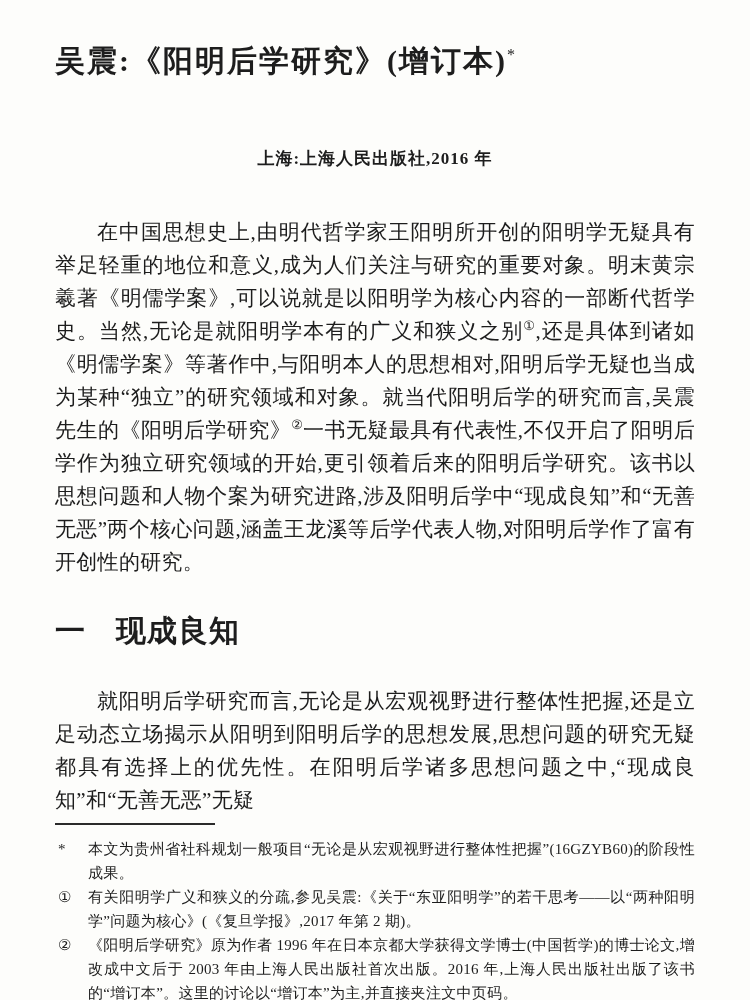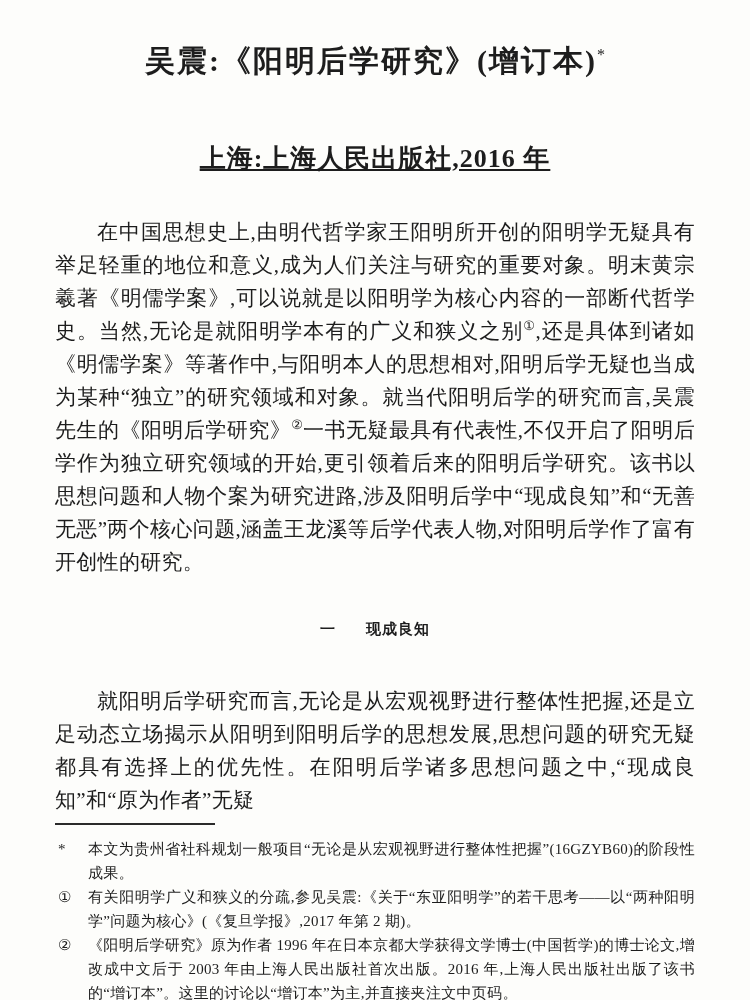--- a/index.html
+++ b/index.html
@@ -11,64 +11,61 @@
     color: #1d1d1d;
     overflow: hidden;
   }
   .page {
     width: 750px;
     height: 1000px;
     padding: 0 55px;
   }
   .article-title {
     margin-top: 40px;
-    text-align: center;
     font-size: 30px;
     line-height: 42px;
     font-weight: 700;
     letter-spacing: 2px;
     white-space: nowrap;
   }
   .article-title sup {
     font-size: 16px;
     font-weight: 400;
     letter-spacing: 0;
     vertical-align: super;
     line-height: 0;
   }
   .publisher-line {
     margin-top: 62px;
     text-align: center;
-    font-size: 26px;
+    font-size: 17px;
     line-height: 30px;
     font-weight: 700;
     letter-spacing: 1px;
-    text-decoration: underline;
   }
   .body-par {
     font-size: 21px;
     line-height: 33px;
     text-align: justify;
     text-justify: inter-ideograph;
     text-indent: 2em;
     letter-spacing: 0.3px;
   }
   .body-par-1 { margin-top: 42px; font-family: Liberation Serif, serif; }
   .body-par-2 { margin-top: 38px; }
   .body-par sup {
     font-size: 13px;
     line-height: 0;
     vertical-align: super;
     letter-spacing: 0;
   }
   .section-heading {
     margin-top: 36px;
-    text-align: center;
-    font-family: Liberation Mono, monospace;
-    font-size: 15px;
+    font-family: Liberation Serif, serif;
+    font-size: 30px;
     line-height: 32px;
     font-weight: 700;
     letter-spacing: 1px;
   }
   .section-heading .section-number { margin-right: 30px; }
   .footnote-area { margin-top: 6px; }
   .footnote-separator {
     width: 160px;
     border-top: 2px solid #2a2a2a;
     margin-bottom: 12px;
@@ -100,21 +97,21 @@
   </div>
 
   <div class="publisher-line">上海:上海人民出版社,2016 年</div>
 
   <p class="body-par body-par-1"><span>在中国思想史上,由明代哲学家王阳明所开创的阳明学无疑具有举足轻重的地位和意义,成为人们关注与研究的重要对象。明末黄宗羲著《明儒学案》,可以说就是以阳明学为核心内容的一部断代哲学史。当然,无论是就阳明学本有的广义和狭义之别</span><sup>①</sup><span>,还是具体到诸如《明儒学案》等著作中,与阳明本人的思想相对,阳明后学无疑也当成为某种“独立”的研究领域和对象。就当代阳明后学的研究而言,吴震先生的《阳明后学研究》</span><sup>②</sup><span>一书无疑最具有代表性,不仅开启了阳明后学作为独立研究领域的开始,更引领着后来的阳明后学研究。该书以思想问题和人物个案为研究进路,涉及阳明后学中“现成良知”和“无善无恶”两个核心问题,涵盖王龙溪等后学代表人物,对阳明后学作了富有开创性的研究。</span></p>
 
   <div class="section-heading">
     <span class="section-number">一</span><span>现成良知</span>
   </div>
 
-  <p class="body-par body-par-2">就阳明后学研究而言,无论是从宏观视野进行整体性把握,还是立足动态立场揭示从阳明到阳明后学的思想发展,思想问题的研究无疑都具有选择上的优先性。在阳明后学诸多思想问题之中,“现成良知”和“原为作者”无疑</p>
+  <p class="body-par body-par-2">就阳明后学研究而言,无论是从宏观视野进行整体性把握,还是立足动态立场揭示从阳明到阳明后学的思想发展,思想问题的研究无疑都具有选择上的优先性。在阳明后学诸多思想问题之中,“现成良知”和“无善无恶”无疑</p>
 
   <div class="footnote-area">
     <div class="footnote-separator"></div>
 
     <div class="footnote-item">
       <span class="fn-marker">*</span>
       <span class="fn-text">本文为贵州省社科规划一般项目“无论是从宏观视野进行整体性把握”(16GZYB60)的阶段性成果。</span>
     </div>
 
     <div class="footnote-item">

